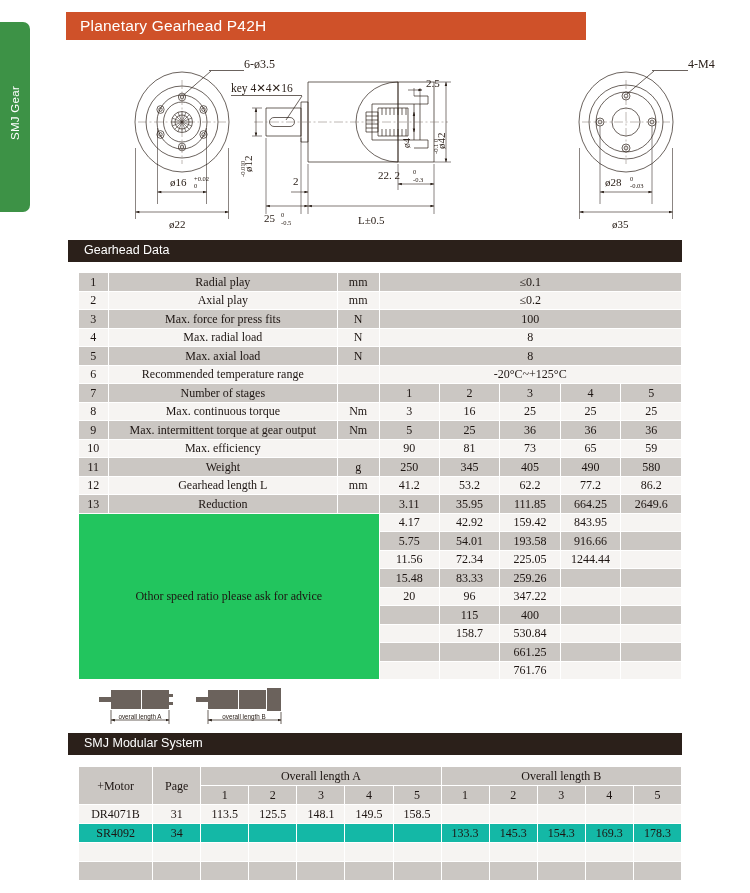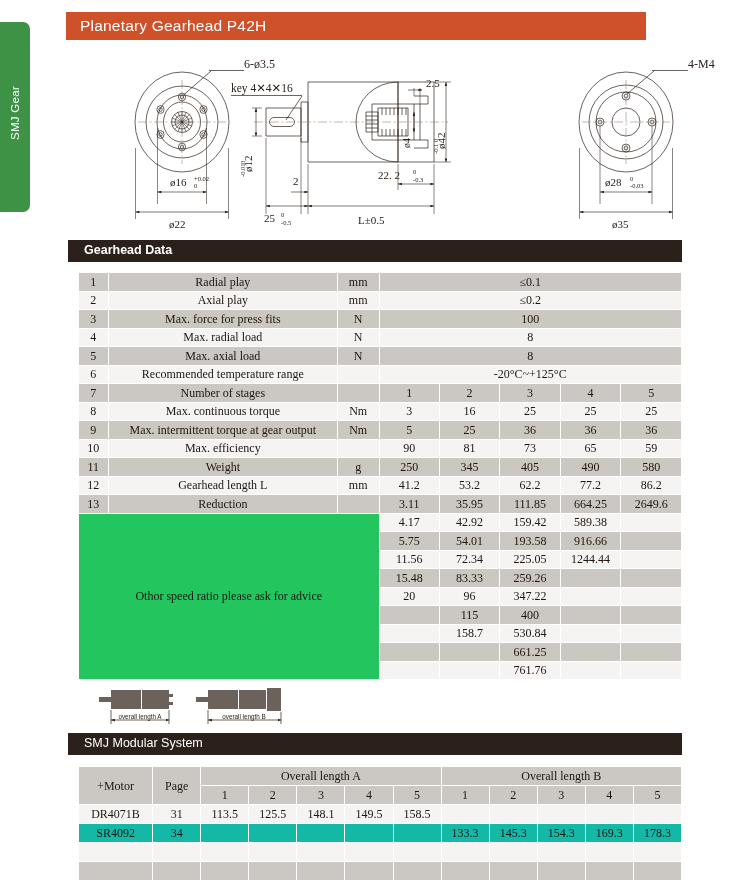--- a/index.html
+++ b/index.html
@@ -26,21 +26,21 @@
     transform-origin: center center;
     position:absolute; left:-57px; top:85px;
     width:144px; text-align:center;
     color:#ffffff; font-size:11.5px; letter-spacing:.3px;
     white-space:nowrap;
   }
 
   
   .title-bar{
     position:absolute; left:66px; top:12px;
-    width:580px; height:28px;
+    width:520px; height:28px;
     background:#cf5129;
   }
   .title-bar span{
     position:absolute; left:14px; top:5px;
     color:#ffffff; font-size:15.5px; letter-spacing:.2px;
   }
 
   
   .drawings{
     position:absolute; left:76px; top:44px;
@@ -51,21 +51,21 @@
   
   .sec-bar{
     position:absolute; left:68px;
     width:614px; height:22px;
     background:#2b201a;
   }
   .sec-bar span{
     position:absolute; left:16px; top:3px;
     color:#ffffff; font-size:12.5px;
   }
-  #sec-gearhead{ top:240px;font-weight:bold; }
+  #sec-gearhead{ top:240px; }
   #sec-modular { top:733px; }
 
   
   table{ border-collapse:collapse; border-spacing:0; }
 
   .gh-table{
     position:absolute; left:78px; top:272px;
     width:604px;
     font-family:"Liberation Serif", serif;
     font-size:12px;
@@ -434,21 +434,21 @@
         <td class="c-val">35.95</td>
         <td class="c-val">111.85</td>
         <td class="c-val">664.25</td>
         <td class="c-val">2649.6</td>
       </tr>
       <tr class="rowB">
         <td colspan="3" rowspan="9" style="background: #22c55e; width: 296px;">Othor speed ratio please ask for advice</td>
         <td class="c-val">4.17</td>
         <td class="c-val">42.92</td>
         <td class="c-val">159.42</td>
-        <td class="c-val">589.38</td>
+        <td class="c-val">843.95</td>
         <td class="c-val"></td>
       </tr>
       <tr class="rowA">
         <td class="c-val">5.75</td>
         <td class="c-val">54.01</td>
         <td class="c-val">193.58</td>
         <td class="c-val">916.66</td>
         <td class="c-val"></td>
       </tr>
       <tr class="rowB">

